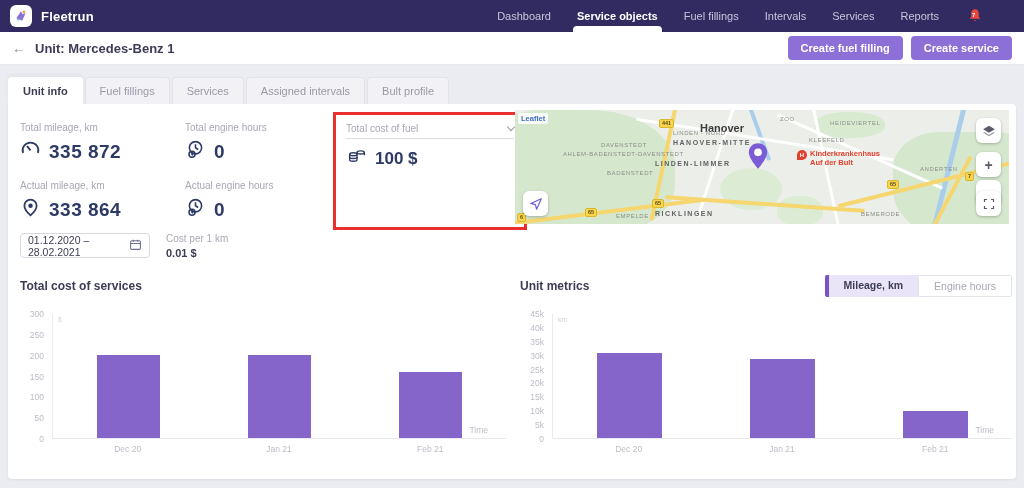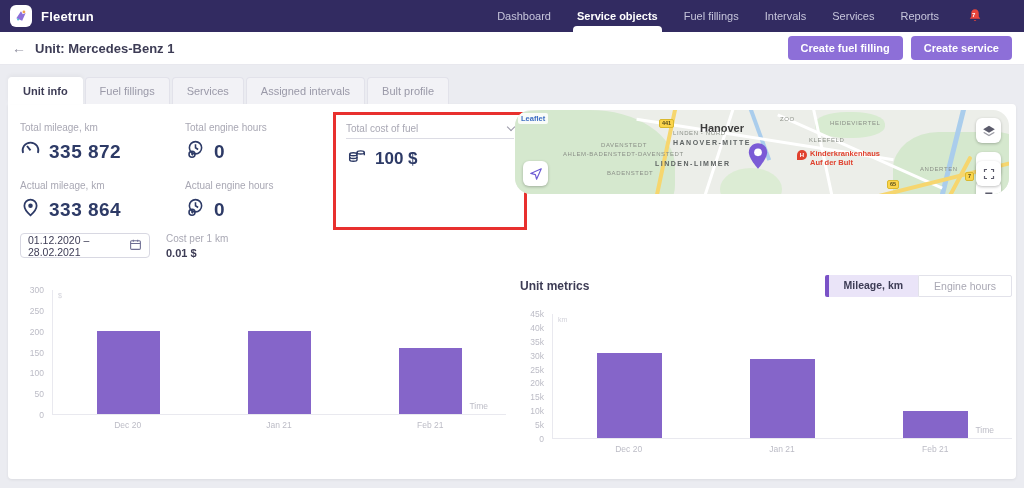--- a/index.html
+++ b/index.html
@@ -49,21 +49,21 @@
 
   
   .date-row { position:absolute; left:12px; top:129px; display:flex; align-items:flex-start; }
   .date-input { width:130px; height:25px; border:1px solid #d8d8e2; border-radius:4px; display:flex; align-items:center; padding:0 7px; cursor:pointer; background:#fff; }
   .date-text { font-size:10.5px; color:#3d3c55; flex:1; }
   .cost-km { margin-left:16px; }
   .cost-km-label { font-size:10px; color:#a9a8b4; }
   .cost-km-value { font-size:11px; font-weight:bold; color:#3d3c55; margin-top:3px; }
 
   
-  .map { position:absolute; left:507px; top:6px; width:494px; height:84px; border-radius:16px; overflow:hidden; background:#eceee9; cursor:grab; }
+  .map { position:absolute; left:507px; top:6px; width:494px; height:114px; border-radius:0; overflow:hidden; background:#eceee9; cursor:grab; }
   .patch { position:absolute; }
   .road { position:absolute; }
   .map-label { position:absolute; color:#7c8178; white-space:nowrap; }
   .ml-city { font-size:11px; font-weight:bold; color:#3c3c3c; }
   .ml-district { font-size:7px; letter-spacing:1.5px; color:#5f6464; font-weight:bold; }
   .ml-sub { font-size:6px; letter-spacing:.6px; color:#8b9088; }
   .badge { position:absolute; background:#fbd44c; border:1px solid #d9b82e; border-radius:2px; font-size:5.5px; font-weight:bold; color:#564d1e; padding:0 2px; line-height:7px; }
   .hospital { position:absolute; display:flex; gap:3px; align-items:flex-start; }
   .hosp-icon { width:10px; height:10px; background:#e0412e; border-radius:50% 50% 50% 0; color:#fff; font-size:6px; font-weight:bold; display:flex; align-items:center; justify-content:center; transform:rotate(0deg); flex:none; }
   .hosp-name { font-size:7.5px; font-weight:bold; color:#e0412e; width:78px; line-height:1.15; }
@@ -287,20 +287,23 @@
         </svg>
     </div>
     <div class="map-ctrl" style="bottom:8px;left:8px;">
       <svg width="14" height="14" viewBox="0 0 24 24" fill="none" stroke="#6c5bd4" stroke-width="2">
           <path d="M21 3 3 11l8 2 2 8 8-18z" stroke-linejoin="round"></path>
         </svg>
     </div>
   </div>
 
   <div class="chart" style="left:12px; width:486px;">
+    <div class="chart-hdr">
+      <span class="chart-title">Total cost of services</span>
+    </div>
     <div class="chart-body">
       <div class="yticks">
           <span class="ytick" style="top: 0%;">300</span>
           <span class="ytick" style="top: 16.6667%;">250</span>
           <span class="ytick" style="top: 33.3333%;">200</span>
           <span class="ytick" style="top: 50%;">150</span>
           <span class="ytick" style="top: 66.6667%; text-align: right;">100</span>
           <span class="ytick" style="top: 83.3333%;">50</span>
           <span class="ytick" style="top: 100%;">0</span>
         </div>

